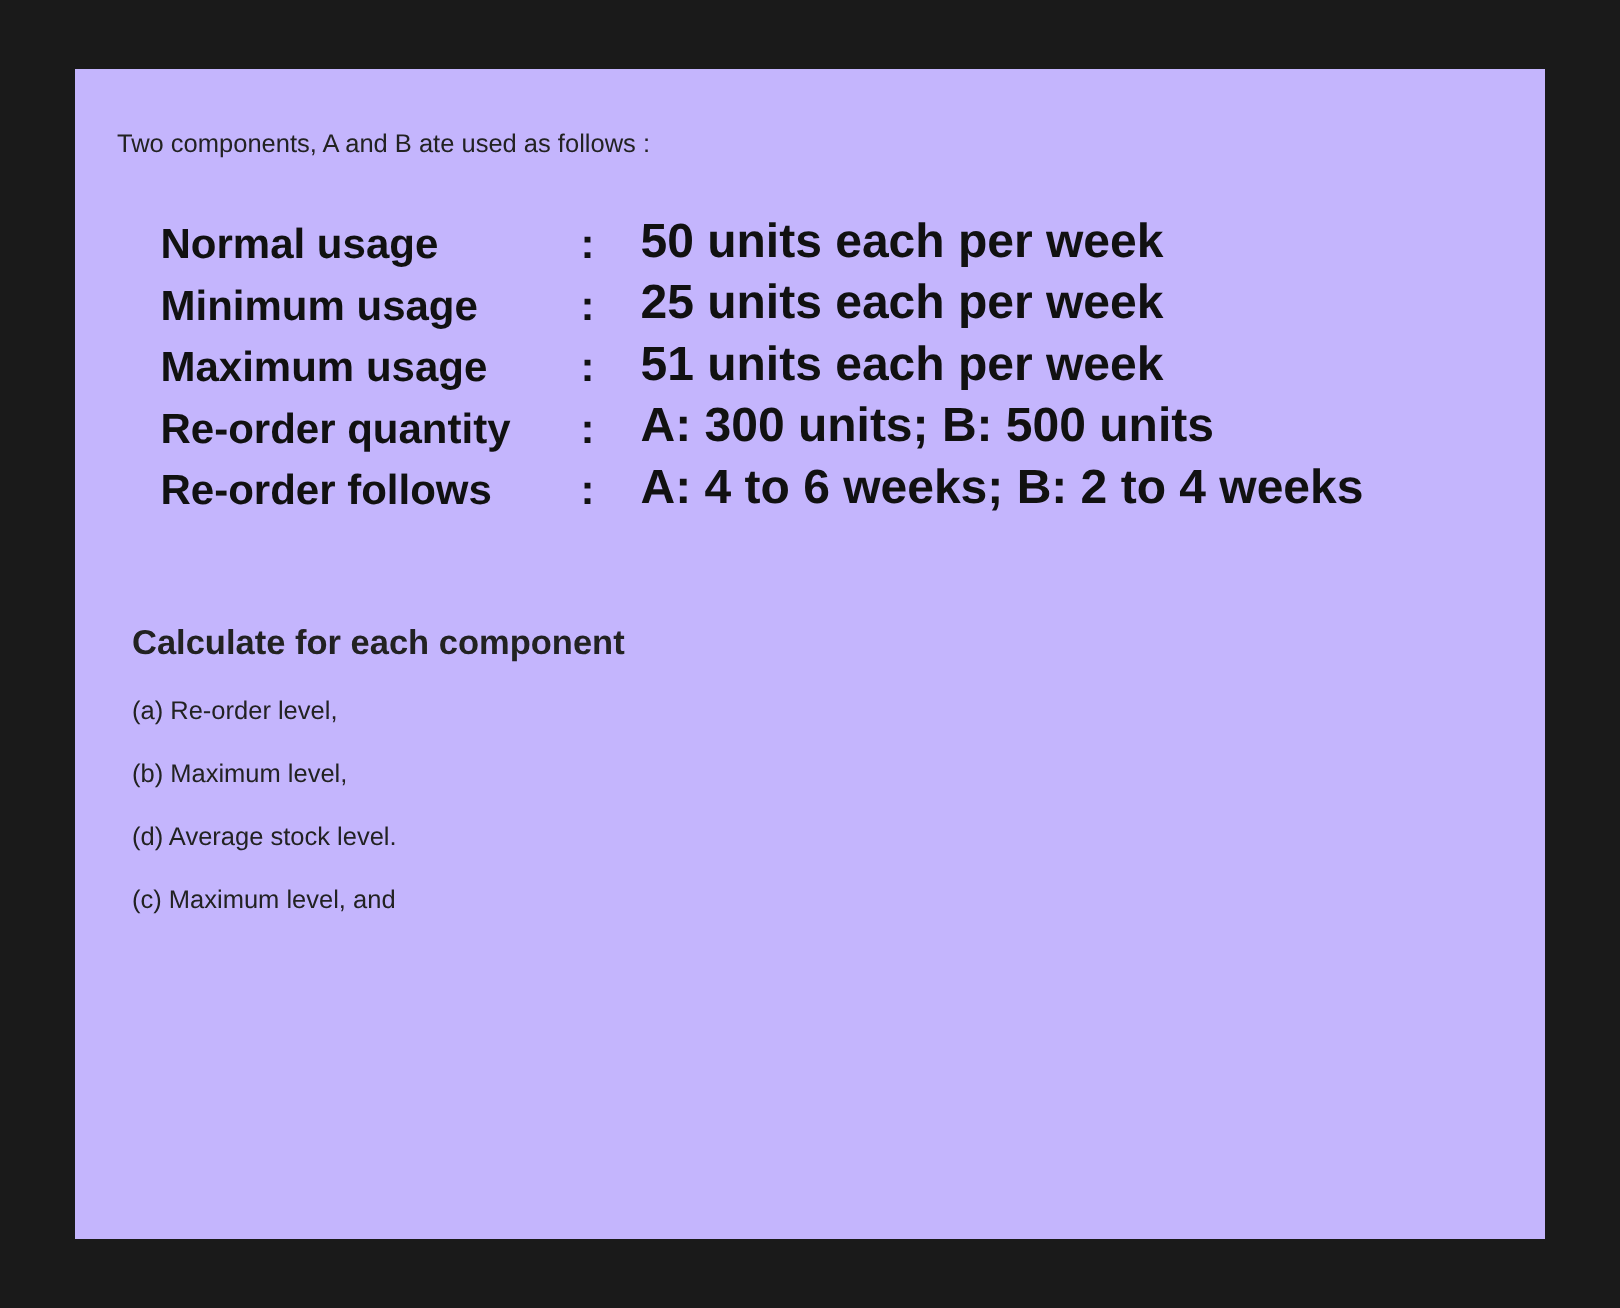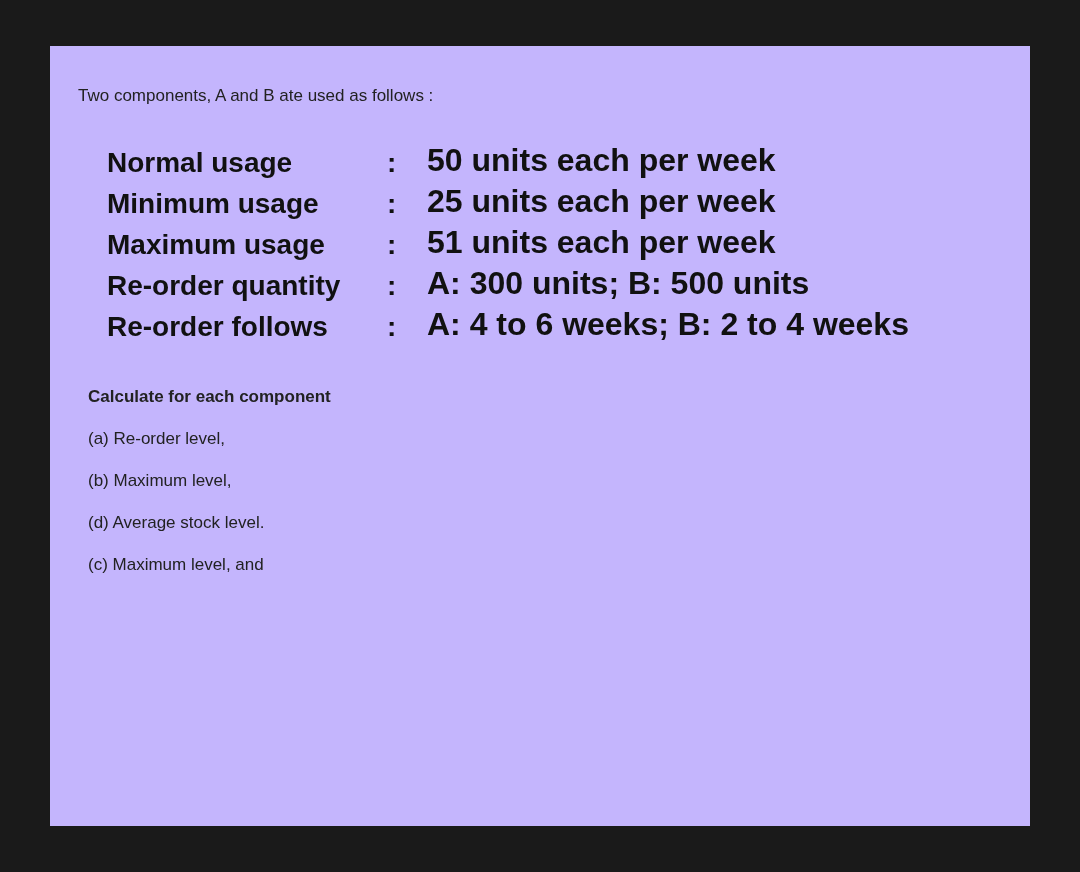--- a/index.html
+++ b/index.html
@@ -71,23 +71,24 @@
     }
 
     .instructions {
       display: flex;
       flex-direction: column;
       gap: 22px;
       margin-left: 10px;
     }
 
     .instruction-heading {
-      font-size: 17px;
+      font-size: 23px;
       font-weight: bold;
       color: #222;
+      margin-top: 28px;
     }
 
     .instruction-item {
       font-size: 17px;
       font-weight: normal;
       color: #222;
     }
   </style>
 </head>
 <body>

